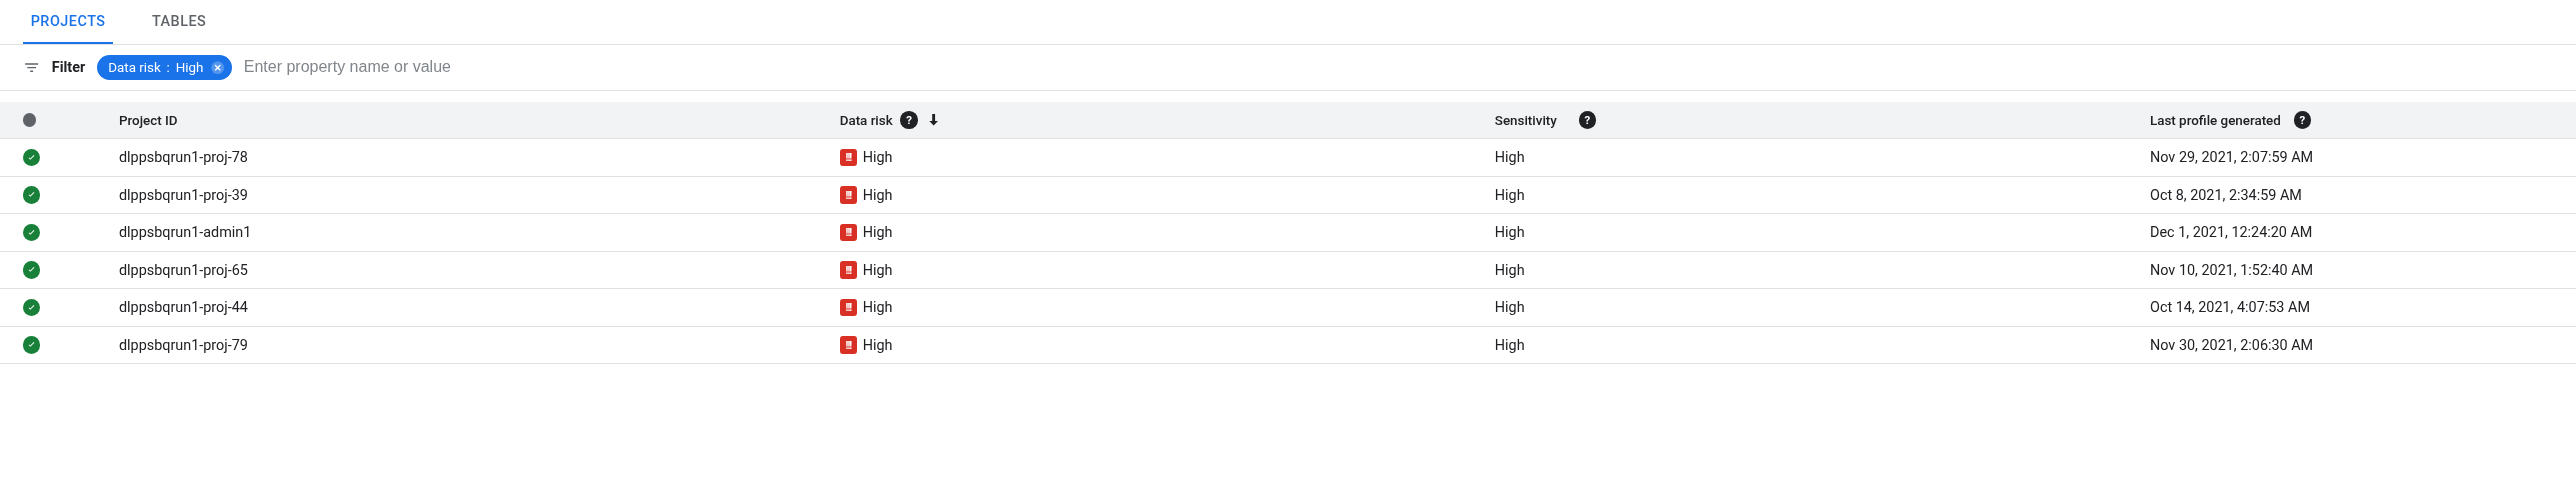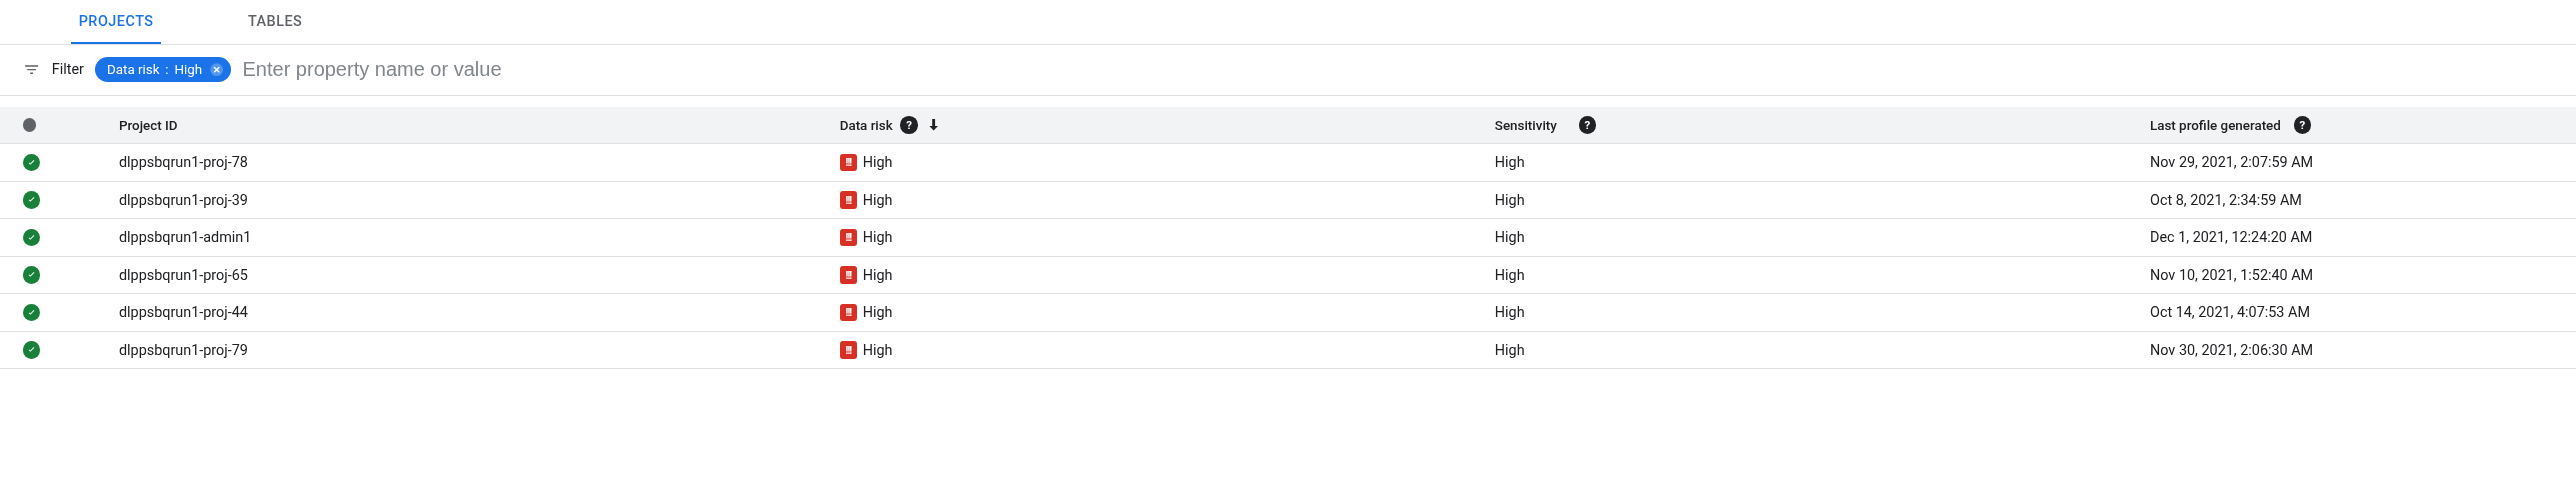--- a/index.html
+++ b/index.html
@@ -17,21 +17,20 @@
     gap: 31px;
   }
   .tab {
     padding: 13.4px 7.7px 11.5px 7.7px;
     font-size: 14.4px;
     font-weight: 500;
     letter-spacing: 0.5px;
     color: #5f6368;
     cursor: pointer;
     border-bottom: 2.9px solid transparent;
-    margin-left: 48px;
   }
   .tab.active {
     color: #1a73e8;
     border-bottom-color: #1a73e8;
   }
   .filter-row {
     display: flex;
     align-items: center;
     padding: 7.7px 23px;
     gap: 11.5px;
@@ -41,20 +40,21 @@
     display: inline-flex;
     align-items: center;
     justify-content: center;
     width: 17.3px;
     height: 17.3px;
     color: #5f6368;
   }
   .filter-label {
     font-size: 14.4px;
     color: #202124;
+    font-weight: bold;
   }
   .chip {
     display: inline-flex;
     align-items: center;
     background: #1a73e8;
     color: #fff;
     border-radius: 13.4px;
     padding: 3.8px 5.8px 3.8px 11.5px;
     font-size: 13.4px;
     gap: 5.8px;
@@ -64,21 +64,21 @@
     align-items: center;
     justify-content: center;
     width: 17.3px;
     height: 17.3px;
     cursor: pointer;
   }
   .chip-remove svg { fill: #fff; }
   .filter-input {
     border: none;
     outline: none;
-    font-size: 20px;
+    font-size: 16px;
     flex: 1;
     padding: 5.8px 0;
   }
   .filter-input::placeholder { color: #80868b; }
   .table { width: 100%; }
   .thead {
     display: flex;
     align-items: center;
     background: #f1f3f4;
     border-bottom: 1px solid #e0e0e0;

